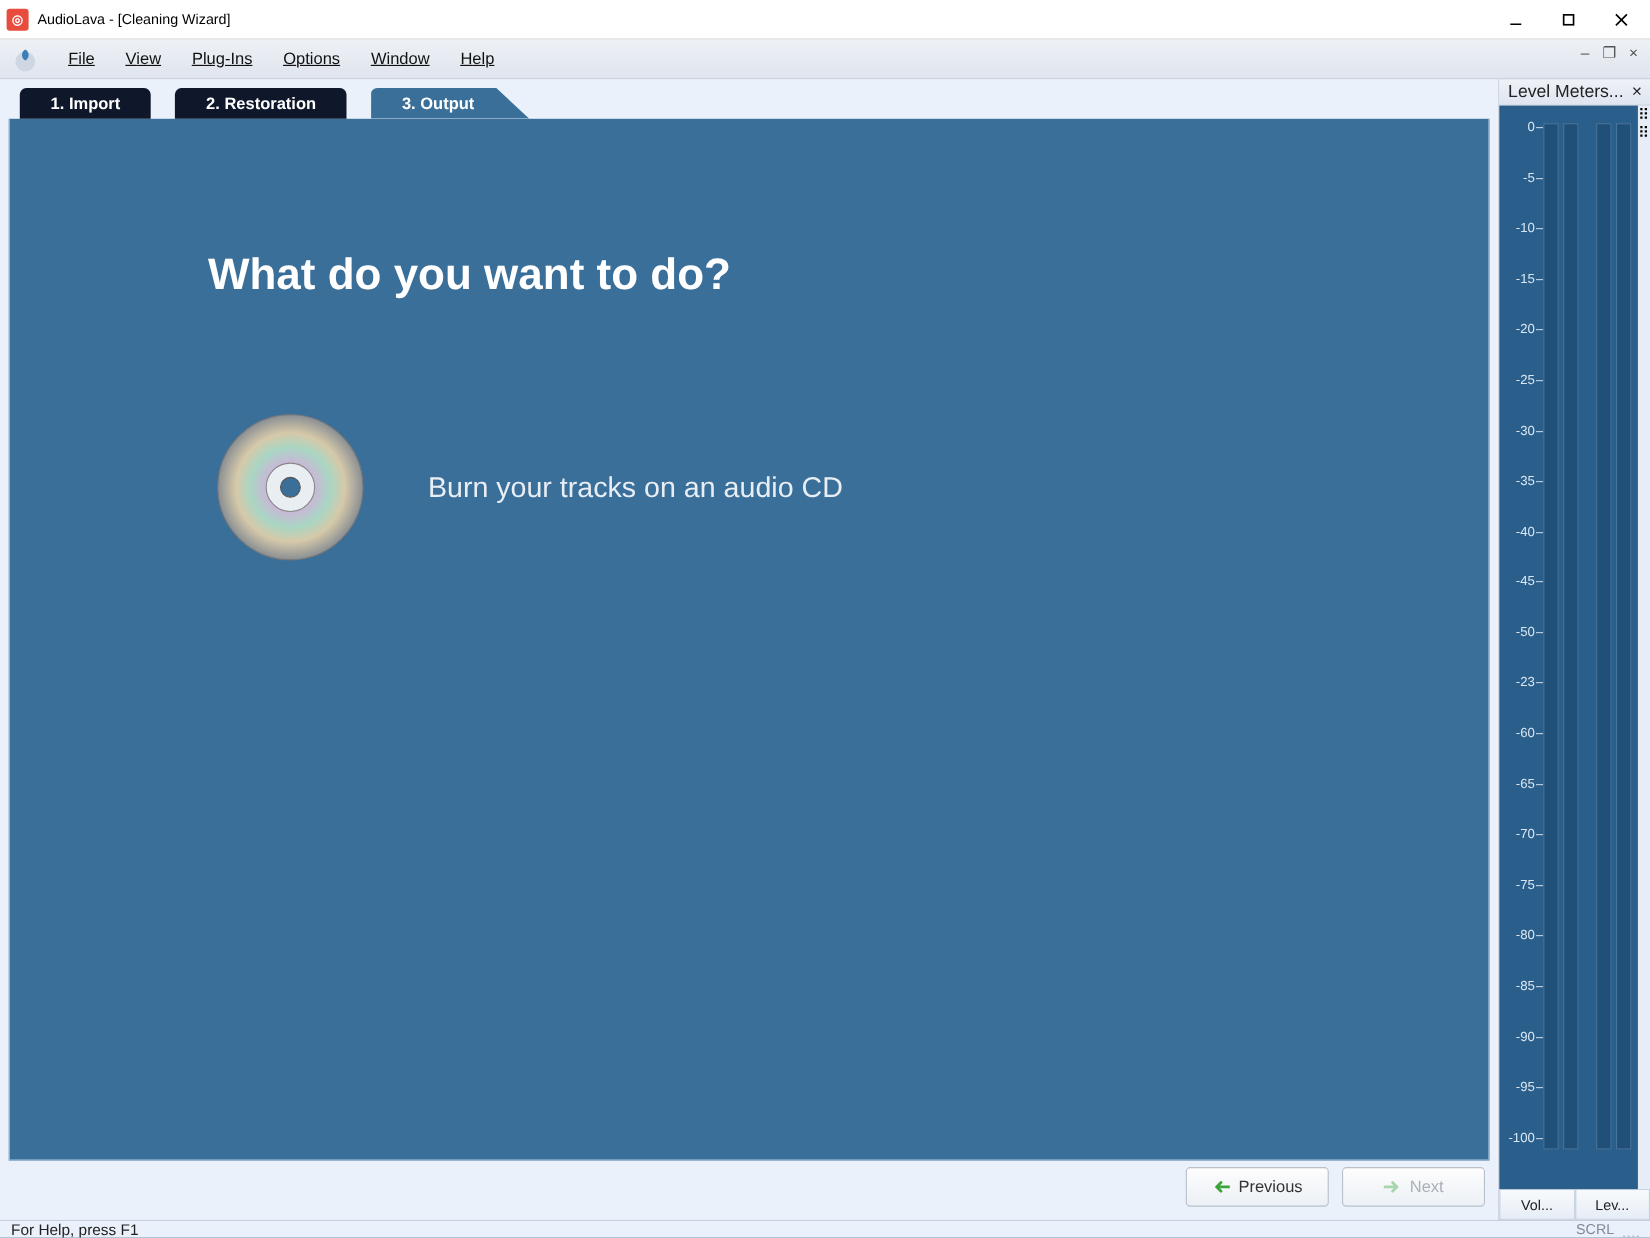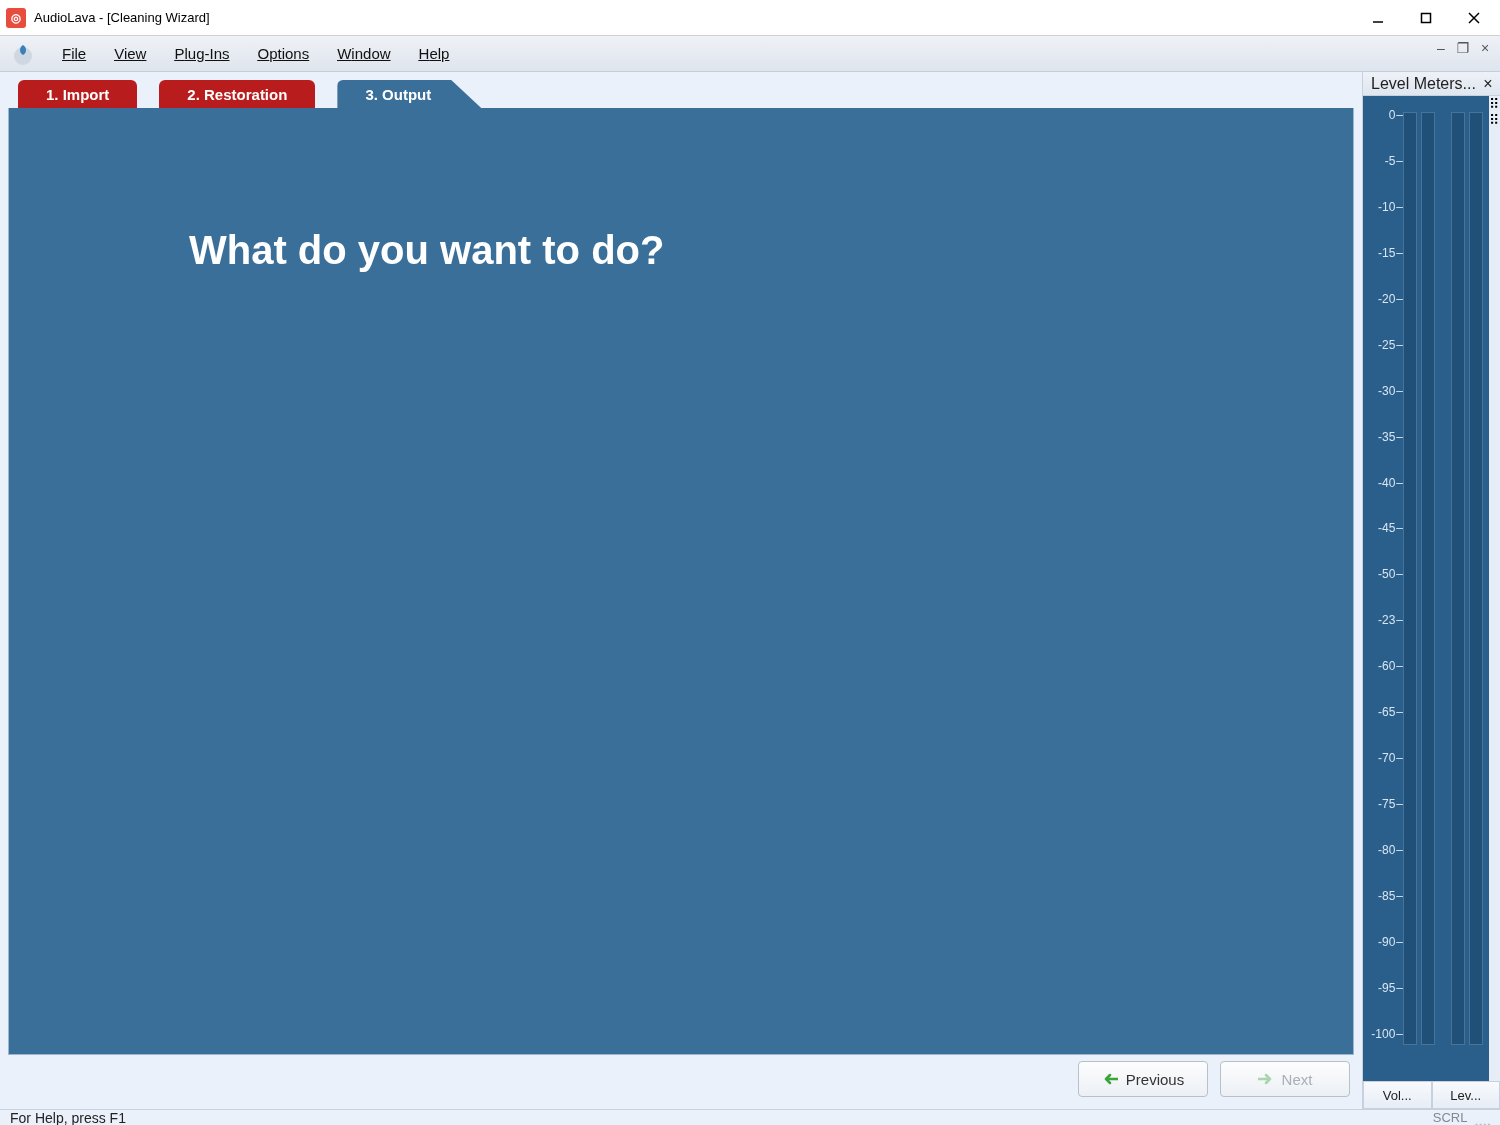--- a/index.html
+++ b/index.html
@@ -91,21 +91,21 @@
     display: flex;
     align-items: flex-end;
     height: 30px;
     margin: 0 0 0 10px;
     position: relative;
   }
   .wtab {
     height: 28px;
     padding: 0 28px;
     margin-right: 22px;
-    background: #b91c1c;
+    background: #0f172a;
     border-radius: 6px 6px 0 0;
     color: #fff;
     font-size: 15px;
     font-weight: bold;
     display: flex; align-items: center;
     position: relative;
   }
   .wtab::after {
     content: "";
     position: absolute; right: -14px; bottom: 0;
@@ -306,20 +306,39 @@
         <span>2. Restoration</span>
       </div>
       <div class="wtab active">
         <span>3. Output</span>
       </div>
     </div>
 
     <div class="wizard">
       <h1>What do you want to do?</h1>
 
+      <div class="option">
+        <div class="icon-slot">
+          <svg width="140" height="140" viewBox="0 0 140 140">
+            <defs>
+              <radialGradient id="cdg" cx="50%" cy="50%" r="50%">
+                <stop offset="0%" stop-color="#ffffff"></stop>
+                <stop offset="35%" stop-color="#c7b9d6"></stop>
+                <stop offset="55%" stop-color="#a9d6c3"></stop>
+                <stop offset="75%" stop-color="#d6c9a9"></stop>
+                <stop offset="100%" stop-color="#8a8f94"></stop>
+              </radialGradient>
+            </defs>
+            <circle cx="70" cy="70" r="66" fill="url(#cdg)" stroke="#777" stroke-width="1"></circle>
+            <circle cx="70" cy="70" r="22" fill="#e9eef3" stroke="#888"></circle>
+            <circle cx="70" cy="70" r="9" fill="#3a6f9a" stroke="#555"></circle>
+          </svg>
+        </div>
+        <div class="label">Burn your tracks on an audio CD</div>
+      </div>
 
     </div>
 
     <div class="navrow">
       <div class="navbtn">
         <svg width="16" height="12">
             <path d="M16 6 L4 6 M4 6 L8 2 M4 6 L8 10" stroke="#3aa53a" stroke-width="2.5" fill="none" stroke-linecap="round"></path>
           </svg>
         <span>Previous</span>
       </div>

